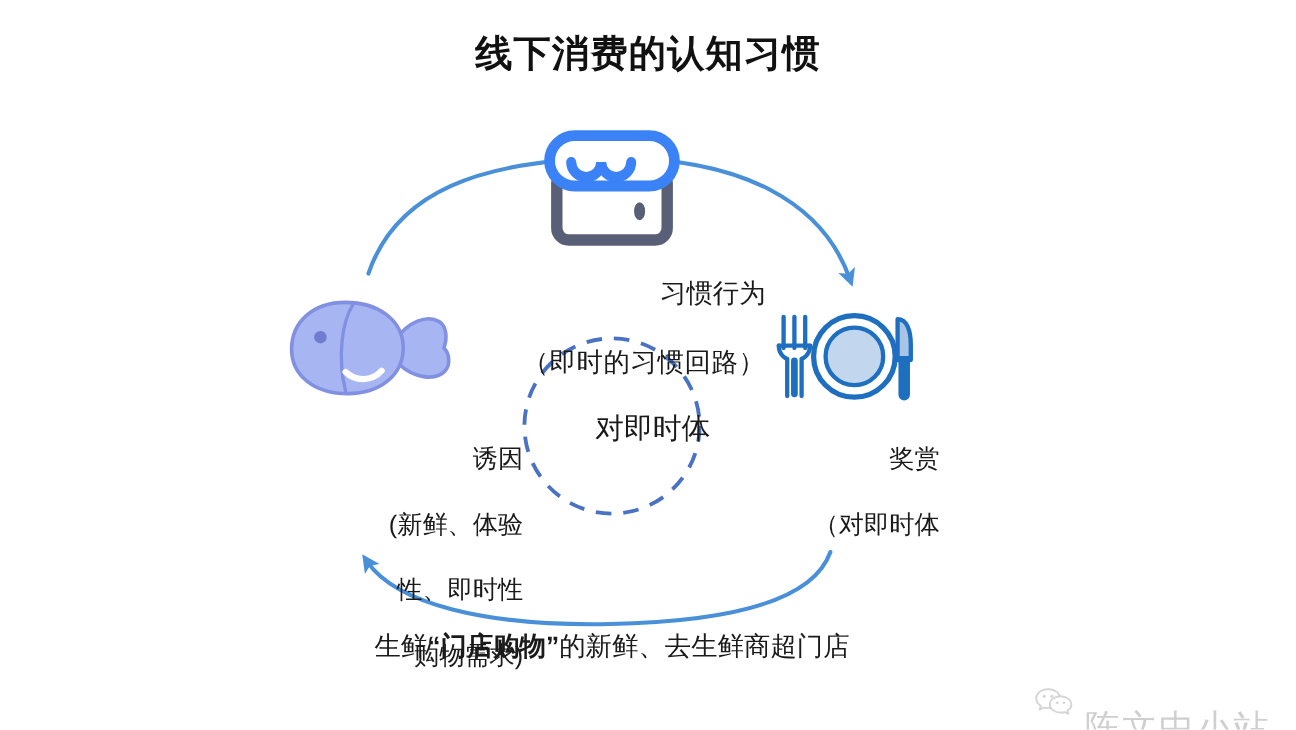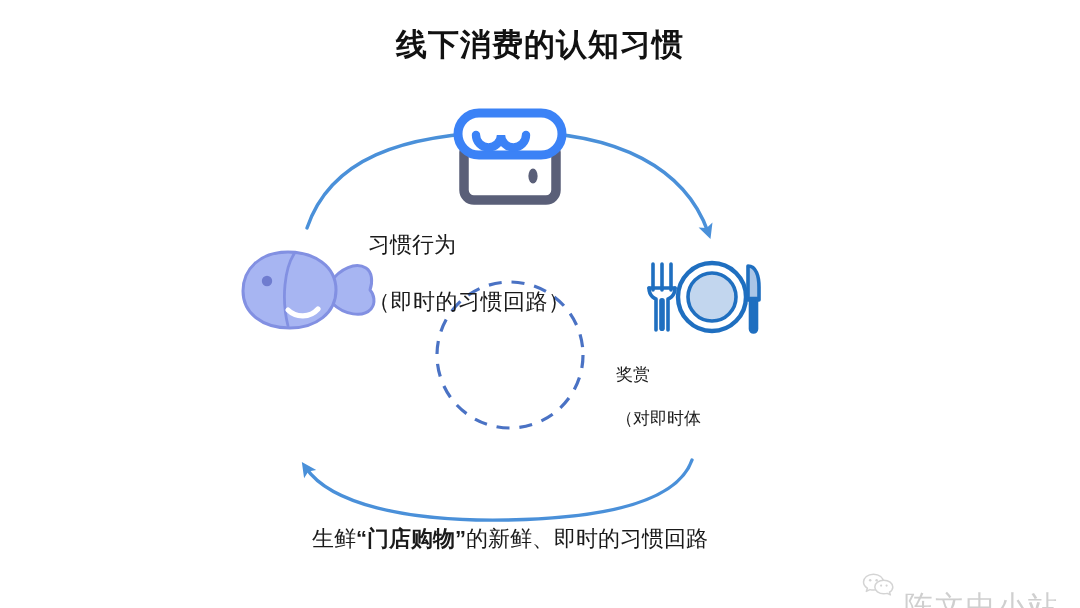--- a/index.html
+++ b/index.html
@@ -42,21 +42,21 @@
     position: absolute;
     left: 0;
     top: 0;
     width: 1080px;
     height: 608px;
   }
 
   
   .lbl {
     position: absolute;
-    text-align: left;
+    text-align: right;
     line-height: 1.30;
     color: #1a1a1a;
     white-space: pre-line;
   }
 
   .lbl-habit {
     left: 368px;
     top: 202px;
     width: 270px;
     font-size: 22px;
@@ -64,24 +64,24 @@
   .lbl-habit .l2 { letter-spacing: 0.5px; }
 
   .lbl-cue {
     left: 218px;
     top: 342px;
     width: 218px;
     font-size: 21px;
   }
 
   .lbl-reward {
-    left: 616px;
+    left: 565px;
     top: 342px;
     width: 218px;
-    font-size: 17px;
+    font-size: 21px;
   }
 
   .lbl-center {
     left: 432px;
     top: 310px;
     width: 160px;
     font-size: 24px;
     line-height: 1.32;
   }
 
@@ -180,30 +180,37 @@
       <path d="M 748,266 C 756,266 759,276 759,287 L 759,300 L 748,300 Z" fill="#a9c5e6" stroke="#1f6fc0" stroke-width="3.6" stroke-linejoin="round"></path>
       <path d="M 750,298 L 757,298 L 757,329 a 3.5 3.5 0 0 1 -7 0 Z" fill="#1f6fc0" stroke="#1f6fc0" stroke-width="2.6" stroke-linejoin="round"></path>
     </g>
   </svg>
 
   <div class="lbl lbl-habit">
     <div>习惯行为</div>
     <div class="l2">（即时的习惯回路）</div>
   </div>
 
+  <div class="lbl lbl-cue">
+    <div>诱因</div>
+    <div>(新鲜、体验</div>
+    <div>性、即时性</div>
+    <div>购物需求)</div>
+  </div>
 
   <div class="lbl lbl-reward">
     <div>奖赏</div>
     <div>（对即时体</div>
   </div>
 
   <div class="lbl lbl-center">
-  </div>
-
-  <div class="caption"><span>生鲜</span><b>“门店购物”</b><span>的新鲜、即时的习惯回路</span></div>
+    <div>对即时体</div>
+  </div>
+
+  <div class="caption"><span>生鲜</span><b>“门店购物”</b><span>的新鲜、去生鲜商超门店</span></div>
 
   <div class="watermark">
     <svg width="34" height="26" viewBox="0 0 34 26">
       <path d="M11.5 2.2 C5.8 2.2 1.5 5.8 1.5 10.1 C1.5 12.6 3 14.8 5.4 16.2
                L4.3 19.4 L7.9 17.6 C9 17.9 10.2 18.1 11.5 18.1
                C17.2 18.1 21.5 14.5 21.5 10.1 C21.5 5.8 17.2 2.2 11.5 2.2 Z" fill="none" stroke="#d2d2d2" stroke-width="1.5" stroke-linejoin="round"></path>
       <circle cx="8.2" cy="8.3" r="1.25" fill="#d2d2d2"></circle>
       <circle cx="14.6" cy="8.3" r="1.25" fill="#d2d2d2"></circle>
       <path d="M21.8 8.2 C26.7 8.2 30.8 11.3 30.8 15.0 C30.8 17.1 29.5 19.0 27.5 20.2
                L28.4 22.9 L25.3 21.4 C24.3 21.7 23.1 21.8 21.8 21.8

